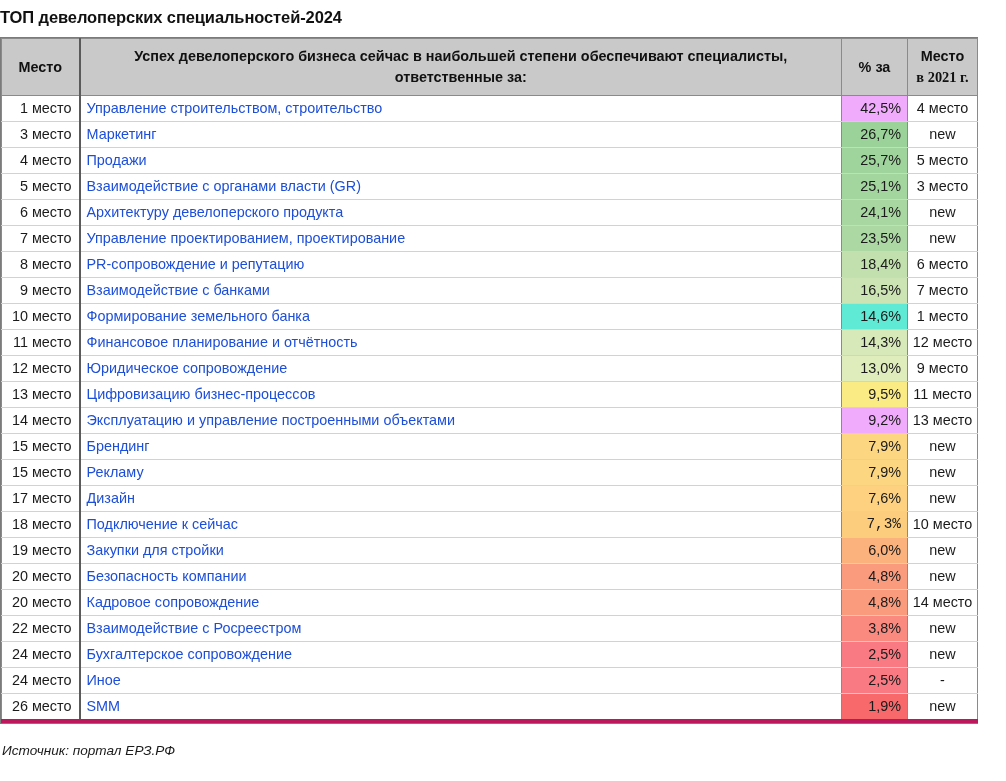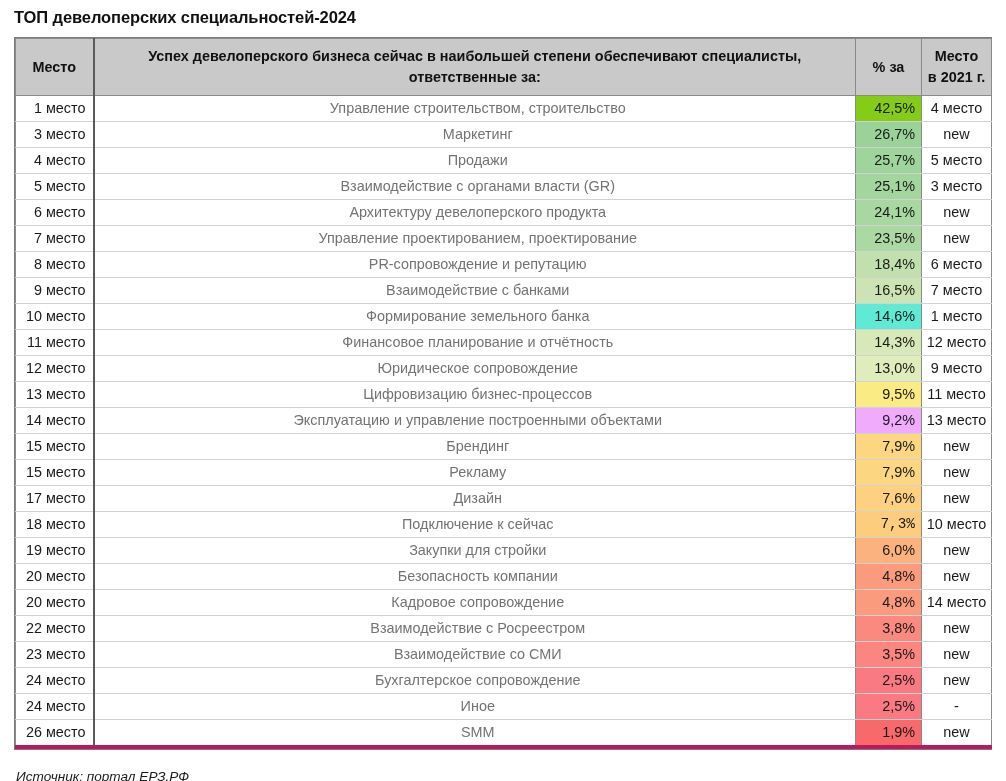--- a/index.html
+++ b/index.html
@@ -14,21 +14,21 @@
     font-family: "Liberation Sans", "DejaVu Sans", sans-serif;
     color: #1a1a1a;
     overflow: hidden;
   }
 
   .page {
     width: 1006px;
     height: 781px;
     position: relative;
     box-sizing: border-box;
-    padding: 0 14px;
+    padding: 0 0;
   }
 
   
   .page-title {
     font-size: 16.5px;
     font-weight: bold;
     letter-spacing: -0.1px;
     color: #111111;
     padding: 8px 0 11px 0;
     line-height: 1.1;
@@ -67,44 +67,44 @@
     border-right: 2px solid #5a5a5a;
   }
   th.h-spec {
     text-align: center;
     padding: 0 10px;
     line-height: 1.45;
   }
   th.h-spec .line2 { display: block; }
   th.h-pct  { text-align: center; }
   th.h-prev { text-align: center; line-height: 1.45; }
-  th.h-prev .line2 { display: block; }
+  th.h-prev .line2 { display: block; font-family: Liberation Serif, serif; }
 
   
   tbody td {
     height: 25px;
     padding: 0;
     border-top: 1px solid #d2d2d2;
     border-bottom: 1px solid #d2d2d2;
     font-size: 14.4px;
     line-height: 25px;
     white-space: nowrap;
     overflow: hidden;
   }
   td.rank {
     text-align: right;
     padding-right: 7px;
     border-right: 2px solid #5a5a5a;
     border-left: 1px solid #8a8a8a;
     color: #1a1a1a;
   }
   td.spec {
-    text-align: center;
+    text-align: left;
     padding-left: 6px;
-    color: #737373;
+    color: #1d4ed8;
     border-radius: 8px;
   }
   td.pct {
     text-align: right;
     padding-right: 6px;
     border-left: 1px solid #8a8a8a;
     border-right: 1px solid #8a8a8a;
     font-variant-numeric: tabular-nums;
     color: #1a1a1a;
   }
@@ -150,21 +150,21 @@
           <th class="h-prev">
             <span class="line1">Место</span>
             <span class="line2">в 2021 г.</span>
           </th>
         </tr>
       </thead>
       <tbody id="table-body">
           <tr>
             <td class="rank">1 место</td>
             <td class="spec">Управление строительством, строительство</td>
-            <td class="pct" style="background-color: #84cc16;">42,5%</td>
+            <td class="pct" style="background-color: #f0abfc;">42,5%</td>
             <td class="prev">4 место</td>
           </tr>
           <tr>
             <td class="rank">3 место</td>
             <td class="spec">Маркетинг</td>
             <td class="pct" style="background-color: rgb(155, 210, 154);">26,7%</td>
             <td class="prev">new</td>
           </tr>
           <tr>
             <td class="rank">4 место</td>
@@ -274,26 +274,20 @@
             <td class="pct" style="background-color: rgb(251, 155, 126);">4,8%</td>
             <td class="prev">14 место</td>
           </tr>
           <tr>
             <td class="rank">22 место</td>
             <td class="spec">Взаимодействие с Росреестром</td>
             <td class="pct" style="background-color: rgb(250, 138, 128);">3,8%</td>
             <td class="prev">new</td>
           </tr>
           <tr>
-            <td class="rank">23 место</td>
-            <td class="spec">Взаимодействие со СМИ</td>
-            <td class="pct" style="background-color: rgb(250, 133, 129);">3,5%</td>
-            <td class="prev">new</td>
-          </tr>
-          <tr>
             <td class="rank">24 место</td>
             <td class="spec">Бухгалтерское сопровождение</td>
             <td class="pct" style="background-color: rgb(249, 122, 130);">2,5%</td>
             <td class="prev">new</td>
           </tr>
           <tr>
             <td class="rank">24 место</td>
             <td class="spec">Иное</td>
             <td class="pct" style="background-color: rgb(249, 122, 130);">2,5%</td>
             <td class="prev">-</td>

